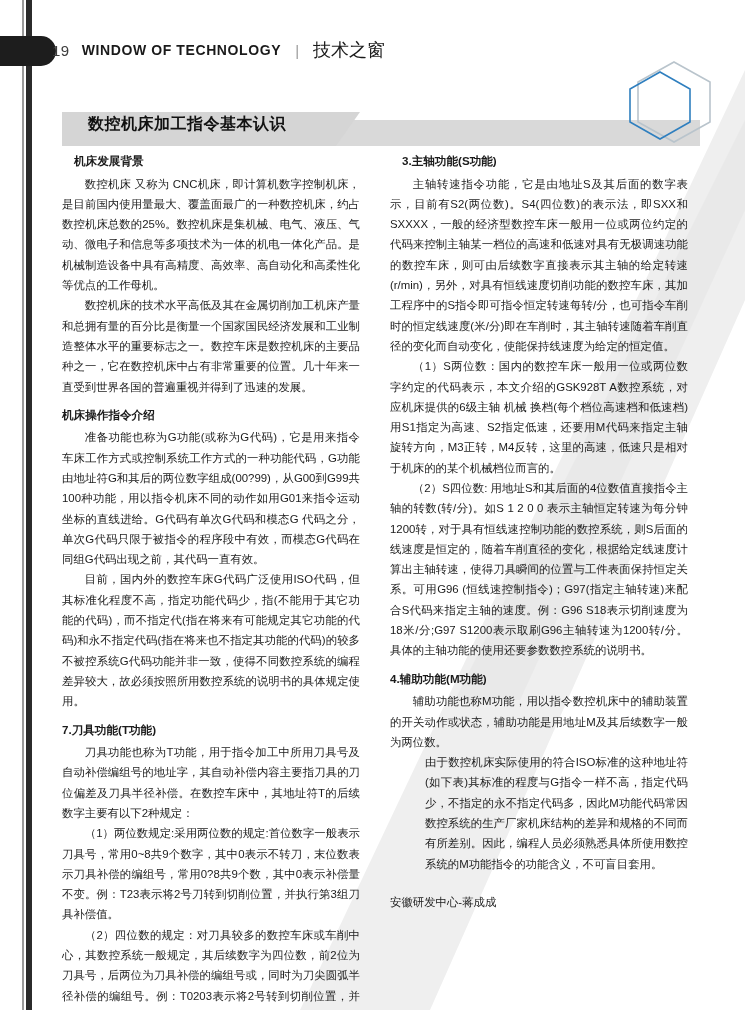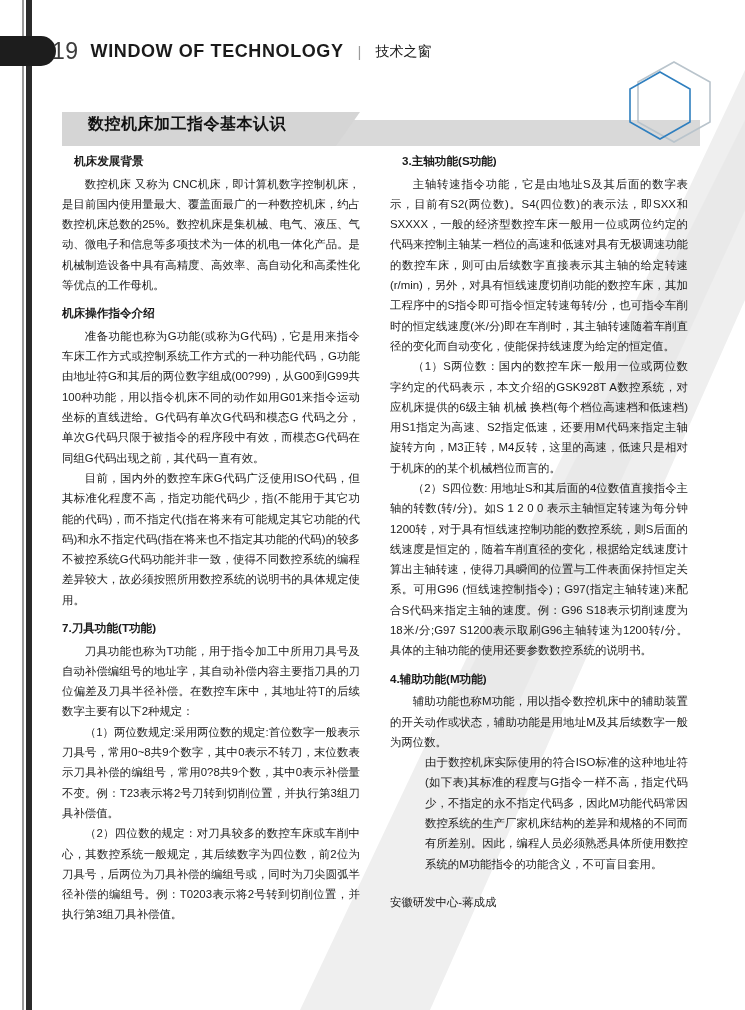--- a/index.html
+++ b/index.html
@@ -35,24 +35,24 @@
     background:#1d1d1d;border-radius:0 15px 15px 0;
   }
   .hex{
     position:absolute;
   }
   
   .header{
     position:absolute;left:52px;top:38px;
     display:flex;align-items:center;gap:12px;
   }
-  .hdr-num{font-size:23px;color:#3c3c3c;font-weight:400;letter-spacing:.5px;}
-  .hdr-en{font-size:18px;font-weight:bold;color:#1a1a1a;letter-spacing:.6px;text-align:right;}
+  .hdr-num{font-size:15px;color:#3c3c3c;font-weight:400;letter-spacing:.5px;}
+  .hdr-en{font-size:14px;font-weight:bold;color:#1a1a1a;letter-spacing:.6px;text-align:right;}
   .hdr-div{color:#9b9b9b;font-size:15px;margin:0 2px;}
-  .hdr-cn{font-size:14px;color:#1a1a1a;text-align:right;}
+  .hdr-cn{font-size:18px;color:#1a1a1a;text-align:right;}
   .title-text{
     position:absolute;left:88px;top:114px;
     font-size:16px;font-weight:bold;color:#111;letter-spacing:.5px;
   }
   
   .col{
     position:absolute;top:152px;width:298px;
     font-size:11.4px;line-height:1.78;text-align:justify;
     color:#1b1b1b;
   }
@@ -94,20 +94,21 @@
     <span class="hdr-en">WINDOW OF TECHNOLOGY</span>
     <span class="hdr-div">|</span>
     <span class="hdr-cn">技术之窗</span>
   </div>
 
   <div class="title-text">数控机床加工指令基本认识</div>
 
   <div class="col col-left" id="left-col">
       <div class="sec-h">机床发展背景</div>
       <p>数控机床 又称为 CNC机床，即计算机数字控制机床，是目前国内使用量最大、覆盖面最广的一种数控机床，约占数控机床总数的25%。数控机床是集机械、电气、液压、气动、微电子和信息等多项技术为一体的机电一体化产品。是机械制造设备中具有高精度、高效率、高自动化和高柔性化等优点的工作母机。</p>
+      <p>数控机床的技术水平高低及其在金属切削加工机床产量和总拥有量的百分比是衡量一个国家国民经济发展和工业制造整体水平的重要标志之一。数控车床是数控机床的主要品种之一，它在数控机床中占有非常重要的位置。几十年来一直受到世界各国的普遍重视并得到了迅速的发展。</p>
       <div class="sec-h">机床操作指令介绍</div>
       <p>准备功能也称为G功能(或称为G代码)，它是用来指令车床工作方式或控制系统工作方式的一种功能代码，G功能由地址符G和其后的两位数字组成(00?99)，从G00到G99共100种功能，用以指令机床不同的动作如用G01来指令运动坐标的直线进给。G代码有单次G代码和模态G 代码之分，单次G代码只限于被指令的程序段中有效，而模态G代码在同组G代码出现之前，其代码一直有效。</p>
       <p>目前，国内外的数控车床G代码广泛使用ISO代码，但其标准化程度不高，指定功能代码少，指(不能用于其它功能的代码)，而不指定代(指在将来有可能规定其它功能的代码)和永不指定代码(指在将来也不指定其功能的代码)的较多不被控系统G代码功能并非一致，使得不同数控系统的编程差异较大，故必须按照所用数控系统的说明书的具体规定使用。</p>
       <div class="sec-h">7.刀具功能(T功能)</div>
       <p>刀具功能也称为T功能，用于指令加工中所用刀具号及自动补偿编组号的地址字，其自动补偿内容主要指刀具的刀位偏差及刀具半径补偿。在数控车床中，其地址符T的后续数字主要有以下2种规定：</p>
       <p>（1）两位数规定:采用两位数的规定:首位数字一般表示刀具号，常用0~8共9个数字，其中0表示不转刀，末位数表示刀具补偿的编组号，常用0?8共9个数，其中0表示补偿量不变。例：T23表示将2号刀转到切削位置，并执行第3组刀具补偿值。</p>
       <p>（2）四位数的规定：对刀具较多的数控车床或车削中心，其数控系统一般规定，其后续数字为四位数，前2位为刀具号，后两位为刀具补偿的编组号或，同时为刀尖圆弧半径补偿的编组号。例：T0203表示将2号转到切削位置，并执行第3组刀具补偿值。</p>
     </div>
   <div class="col col-right" id="right-col">
       <div class="sec-h">3.主轴功能(S功能)</div>

